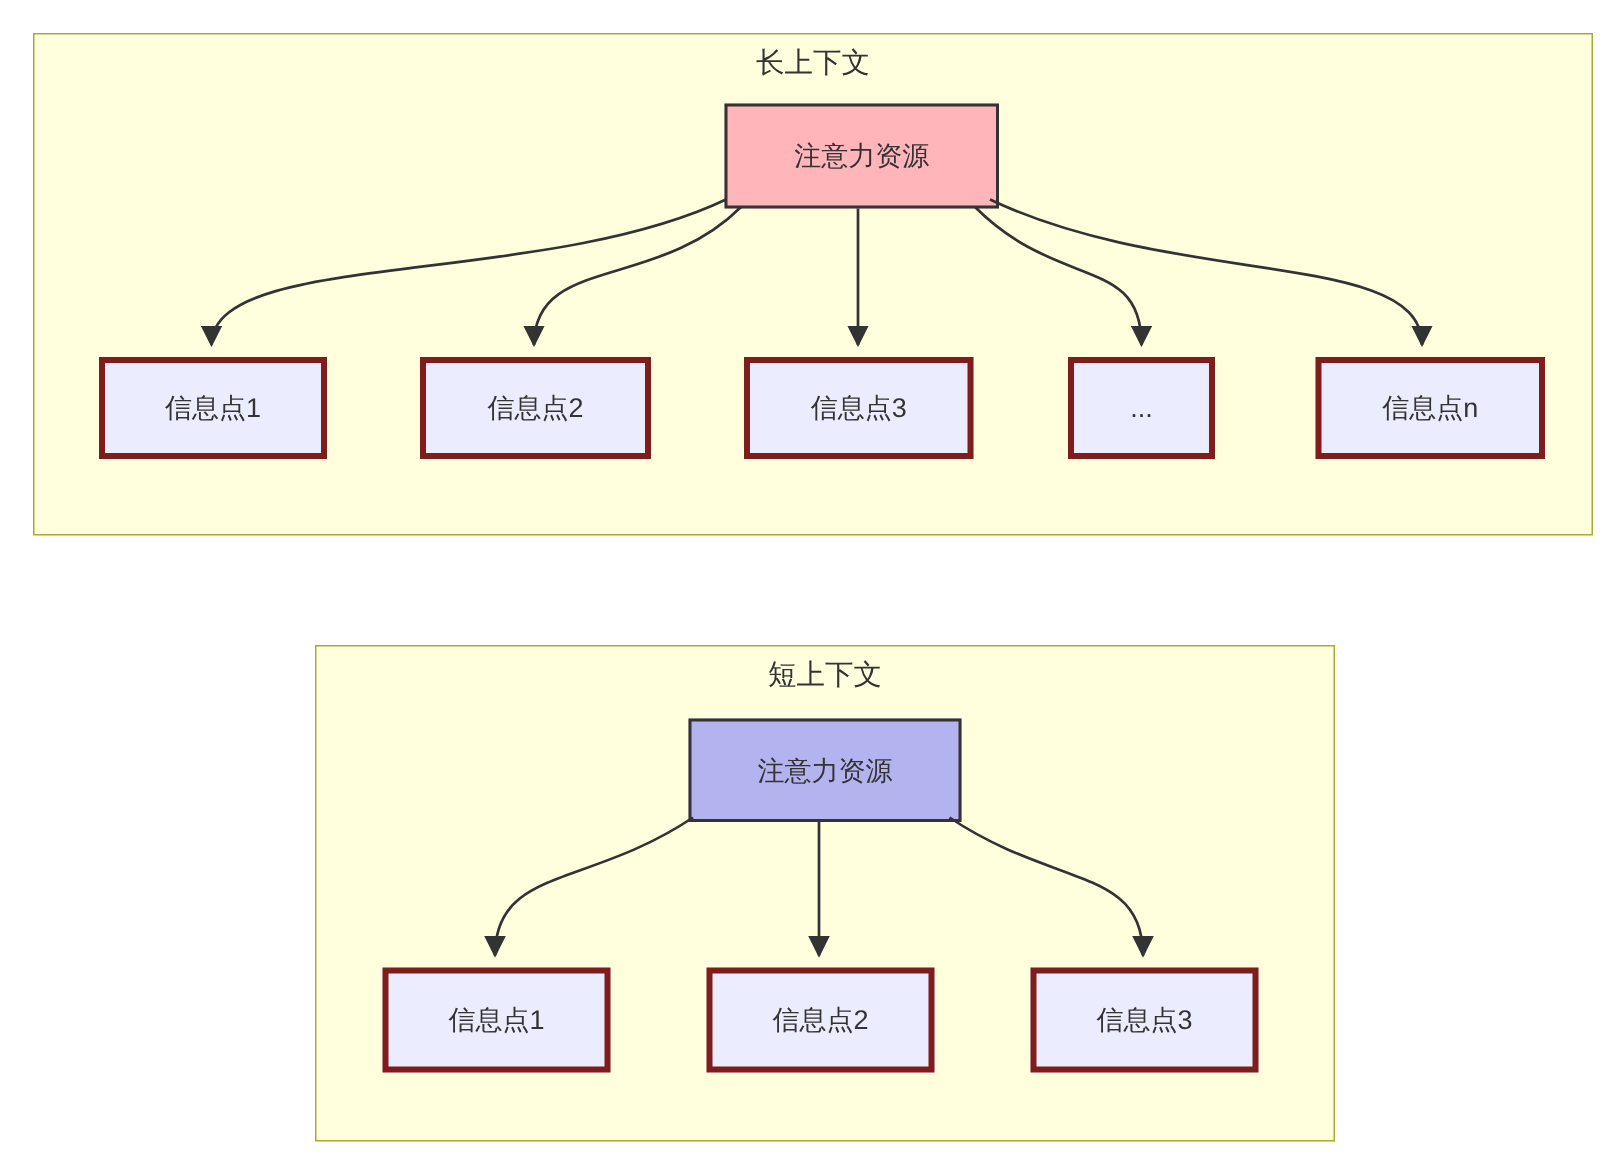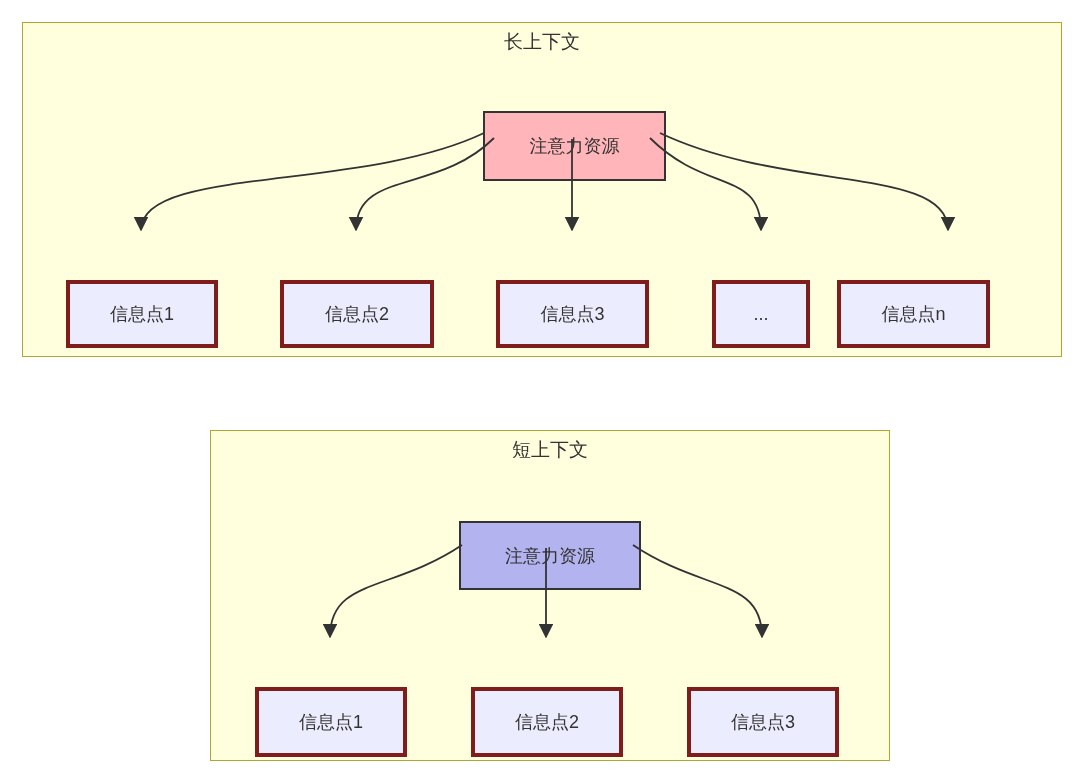--- a/index.html
+++ b/index.html
@@ -41,21 +41,20 @@
 
   .node {
     position: absolute;
     display: flex;
     align-items: center;
     justify-content: center;
     box-sizing: border-box;
     font-size: 18px;
     color: #333333;
     text-align: left;
-    margin-top: 42px;
   }
 
   .attention-node {
     border: 2px solid #333333;
   }
   .attention-long  { background: #ffb5ba; left: 460px; top: 46px; width: 183px; height: 70px; }
   .attention-short { background: #b3b3ef; left: 248px; top: 48px; width: 182px; height: 69px; }
 
   .info-node {
     background: #ececff;
@@ -63,21 +62,21 @@
     top: 215px;
     height: 68px;
   }
   .cluster-short .info-node { top: 214px; height: 70px; }
 
   
   .ln-0 { left: 43px;  width: 152px; }
   .ln-1 { left: 257px; width: 154px; }
   .ln-2 { left: 473px; width: 153px; }
   .ln-3 { left: 689px; width: 98px;  }
-  .ln-4 { left: 814px; width: 153px; }
+  .ln-4 { left: 854px; width: 153px; }
 
   
   .sn-0 { left: 44px;  width: 152px; }
   .sn-1 { left: 260px; width: 152px; }
   .sn-2 { left: 476px; width: 152px; }
 </style>
 </head>
 <body>
 
 <div class="canvas">

